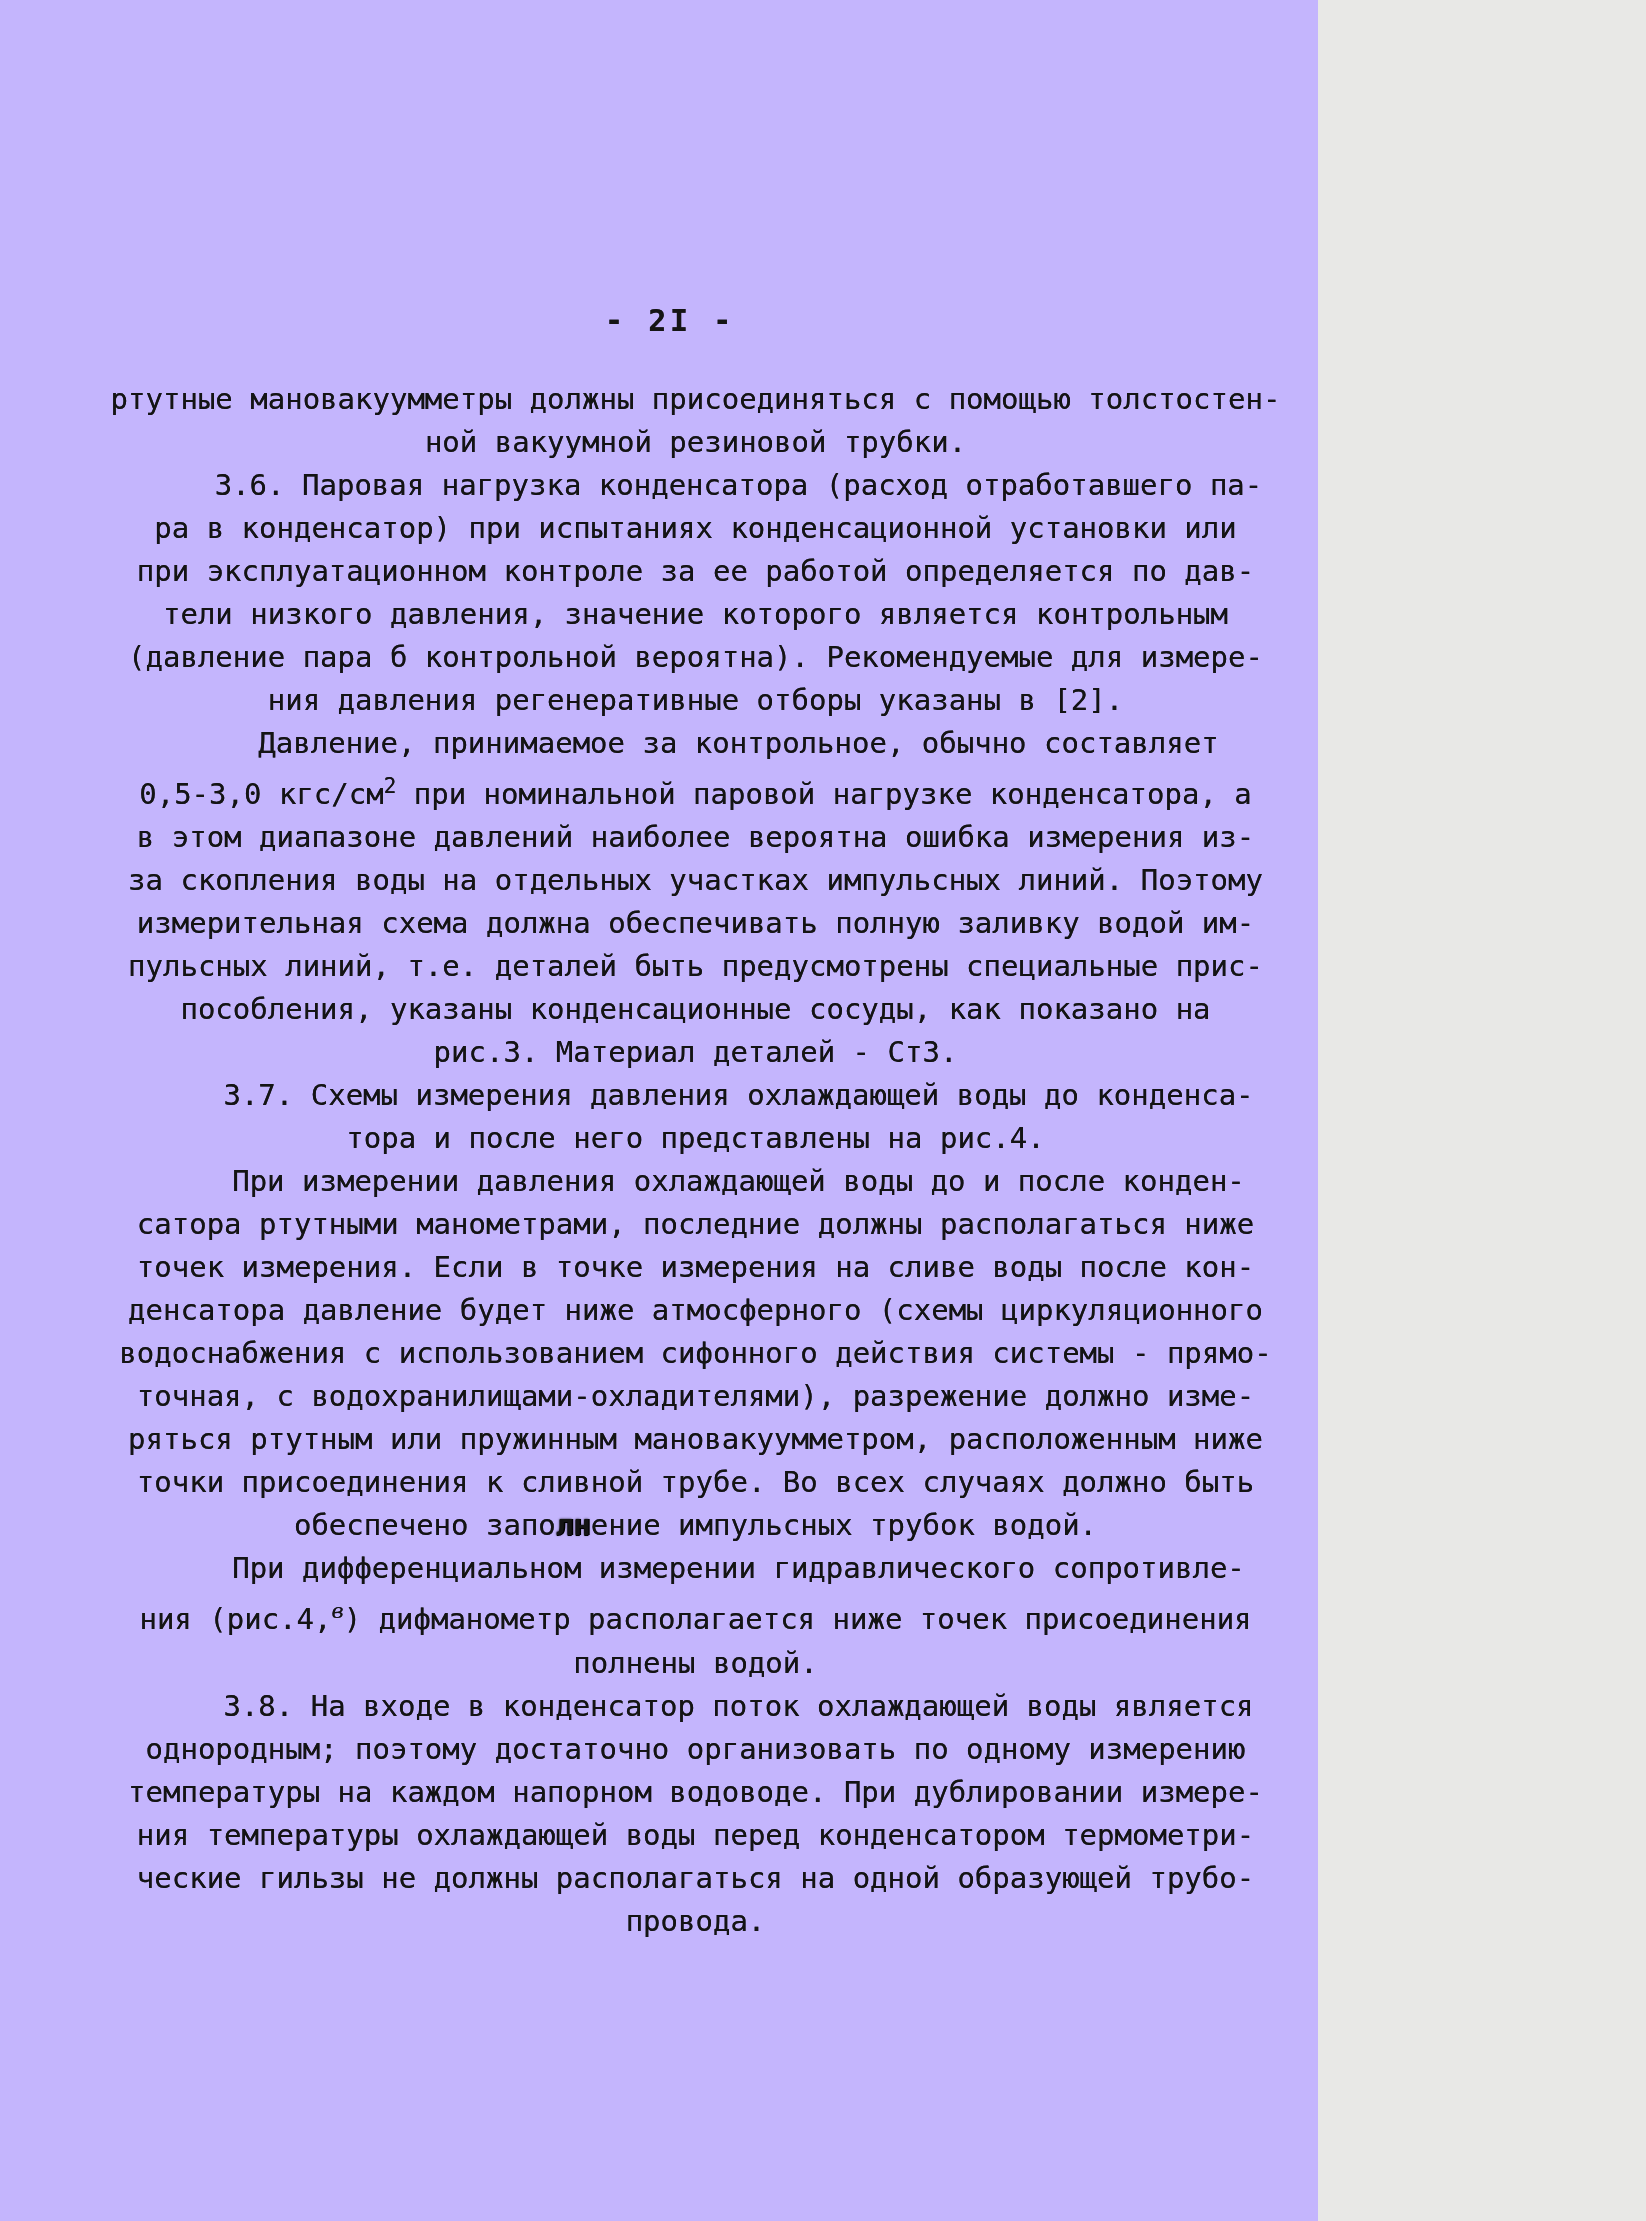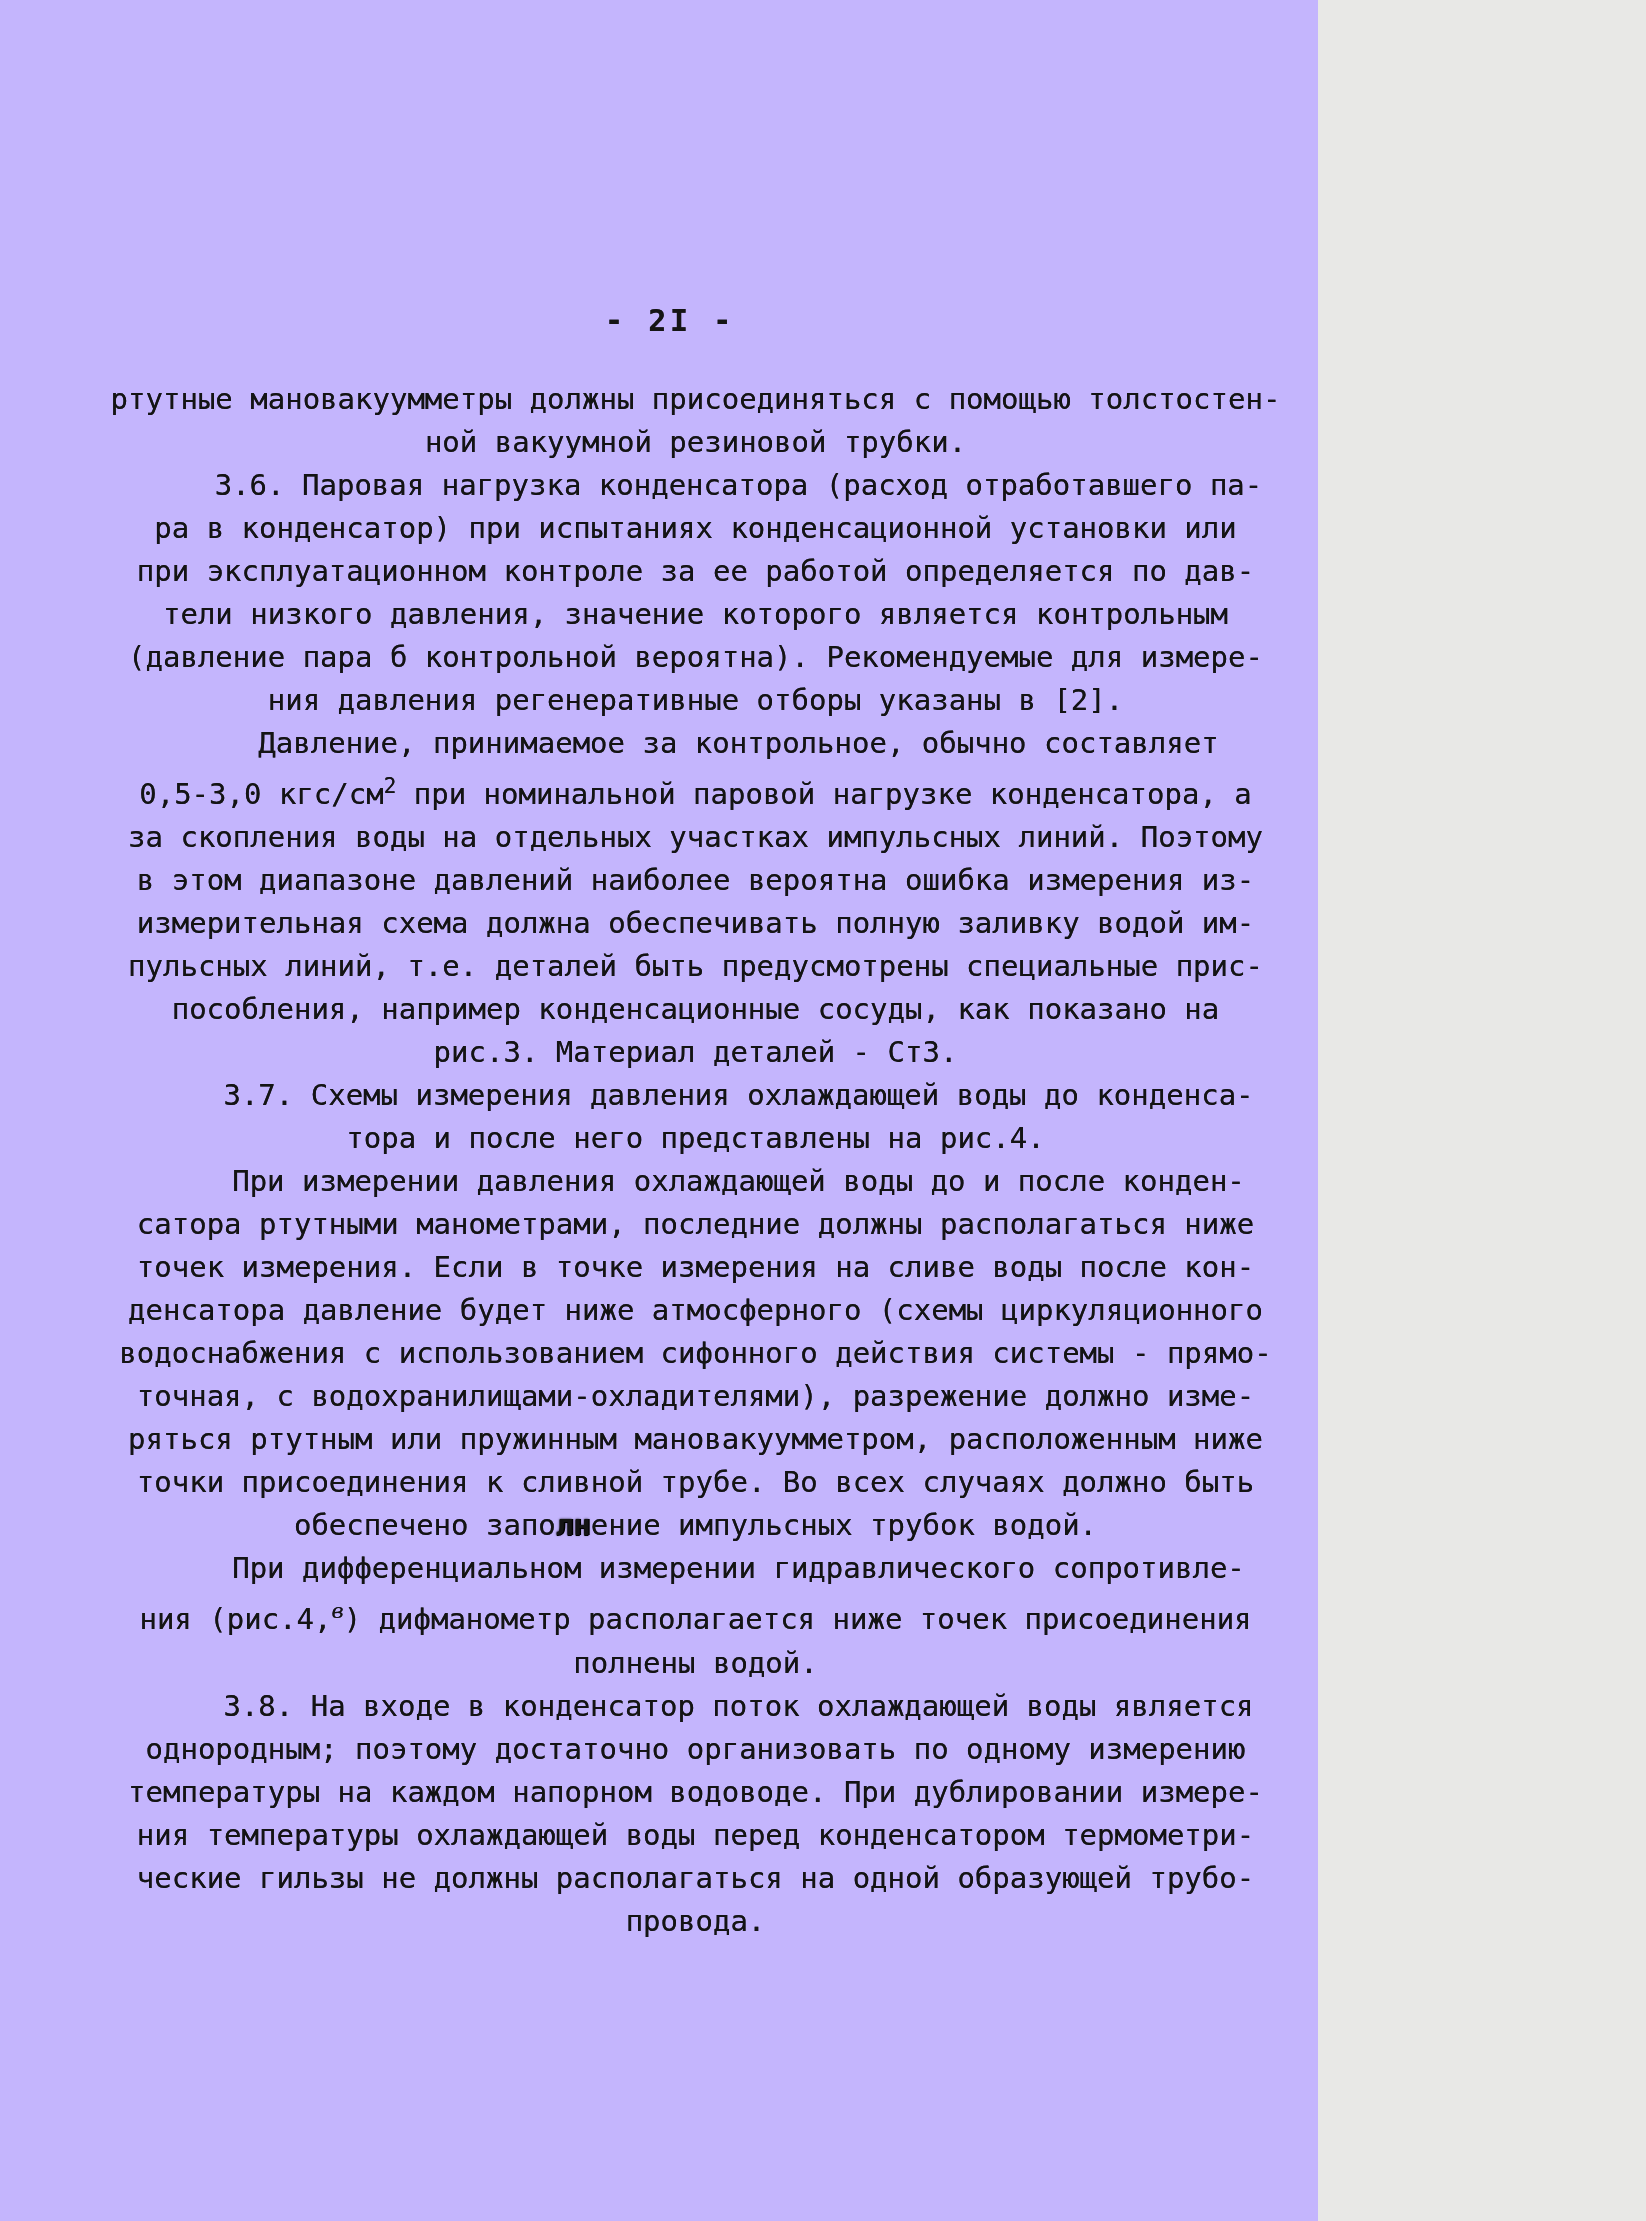--- a/index.html
+++ b/index.html
@@ -67,25 +67,25 @@
       <div class="line"><span>ртутные мановакуумметры должны присоединяться с помощью толстостен-</span></div>
       <div class="line"><span>ной вакуумной резиновой трубки.</span></div>
       <div class="line indent"><span>3.6. Паровая нагрузка конденсатора (расход отработавшего па-</span></div>
       <div class="line"><span>ра в конденсатор) при испытаниях конденсационной установки или</span></div>
       <div class="line"><span>при эксплуатационном контроле за ее работой определяется по дав-</span></div>
       <div class="line"><span>тели низкого давления, значение которого является контрольным</span></div>
       <div class="line"><span>(давление пара б контрольной вероятна). Рекомендуемые для измере-</span></div>
       <div class="line"><span>ния давления регенеративные отборы указаны в [2].</span></div>
       <div class="line indent"><span>Давление, принимаемое за контрольное, обычно составляет</span></div>
       <div class="line"><span>0,5-3,0 кгс/см</span><span class="sup">2</span><span> при номинальной паровой нагрузке конденсатора, а</span></div>
+      <div class="line"><span>в этом диапазоне давлений наиболее вероятна ошибка измерения из-</span></div>
       <div class="line"><span>за скопления воды на отдельных участках импульсных линий. Поэтому</span></div>
-      <div class="line"><span>в этом диапазоне давлений наиболее вероятна ошибка измерения из-</span></div>
       <div class="line"><span>измерительная схема должна обеспечивать полную заливку водой им-</span></div>
       <div class="line"><span>пульсных линий, т.е. деталей быть предусмотрены специальные прис-</span></div>
-      <div class="line"><span>пособления, например конденсационные сосуды, как показано на</span></div>
+      <div class="line"><span>пособления, указаны конденсационные сосуды, как показано на</span></div>
       <div class="line"><span>рис.3. Материал деталей - Ст3.</span></div>
       <div class="line indent"><span>3.7. Схемы измерения давления охлаждающей воды до конденса-</span></div>
       <div class="line"><span>тора и после него представлены на рис.4.</span></div>
       <div class="line indent"><span>При измерении давления охлаждающей воды до и после конден-</span></div>
       <div class="line"><span>сатора ртутными манометрами, последние должны располагаться ниже</span></div>
       <div class="line"><span>точек измерения. Если в точке измерения на сливе воды после кон-</span></div>
       <div class="line"><span>денсатора давление будет ниже атмосферного (схемы циркуляционного</span></div>
       <div class="line"><span>водоснабжения с использованием сифонного действия системы - прямо-</span></div>
       <div class="line"><span>точная, с водохранилищами-охладителями), разрежение должно изме-</span></div>
       <div class="line"><span>ряться ртутным или пружинным мановакуумметром, расположенным ниже</span></div>

